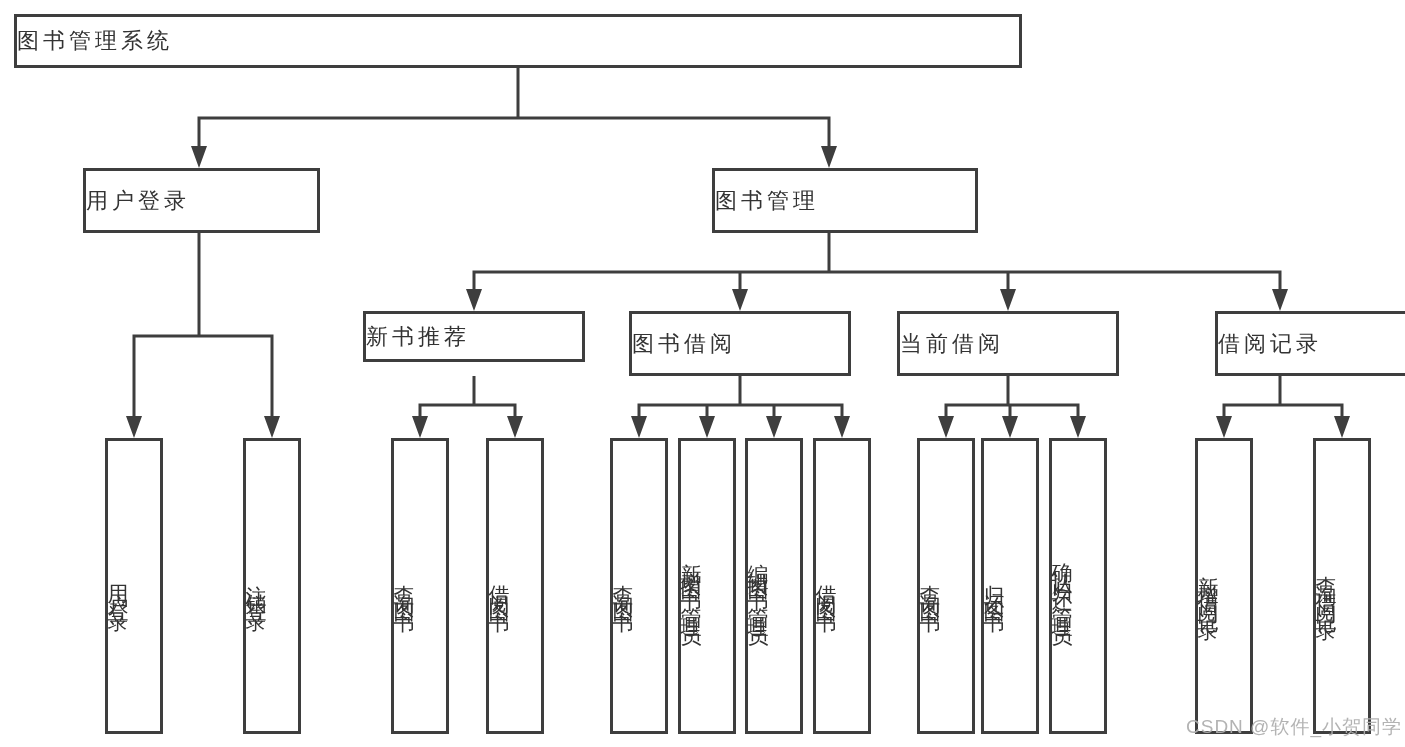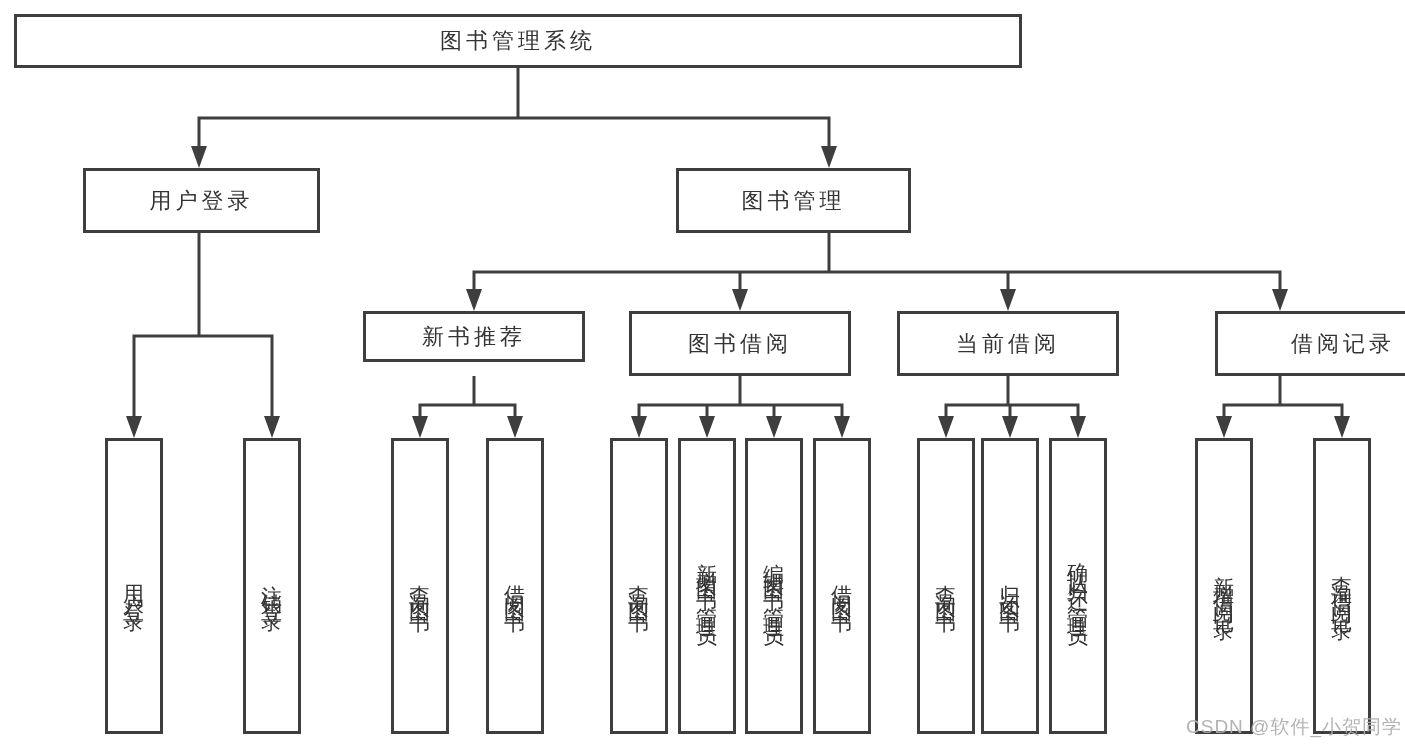--- a/index.html
+++ b/index.html
@@ -11,21 +11,21 @@
     position:relative;width:1405px;height:747px;background:#ffffff;
   }
   #connector-layer{
     position:absolute;left:0;top:0;width:1405px;height:747px;
   }
   .node{
     position:absolute;
     box-sizing:border-box;
     border:3px solid #3e3e3e;
     background:#ffffff;
-    display:flex;align-items:center;justify-content:center;
+    display:flex;align-items:center;
     color:#333333;
   }
   .h-label{
     font-size:22px;
     letter-spacing:4px;
     white-space:nowrap;
     color:#333333;
   }
   .v-node{
     top:438px;height:296px;width:58px;
@@ -109,21 +109,21 @@
              M1334 416 L1350 416 L1342 438 Z"></path>
   </svg>
 
   <div class="node" style="left:14px;top:14px;width:1008px;height:54px">
     <span class="h-label">图书管理系统</span>
   </div>
 
   <div class="node" style="left:83px;top:168px;width:237px;height:65px">
     <span class="h-label">用户登录</span>
   </div>
-  <div class="node" style="left:676px;top:168px;width:235px;height:65px">
+  <div class="node" style="left:712px;top:168px;width:266px;height:65px">
     <span class="h-label">图书管理</span>
   </div>
 
   <div class="node" style="left:363px;top:311px;width:222px;height:51px">
     <span class="h-label">新书推荐</span>
   </div>
   <div class="node" style="left:897px;top:311px;width:222px;height:65px">
     <span class="h-label">当前借阅</span>
   </div>
   <div class="node" style="left:629px;top:311px;width:222px;height:65px">

